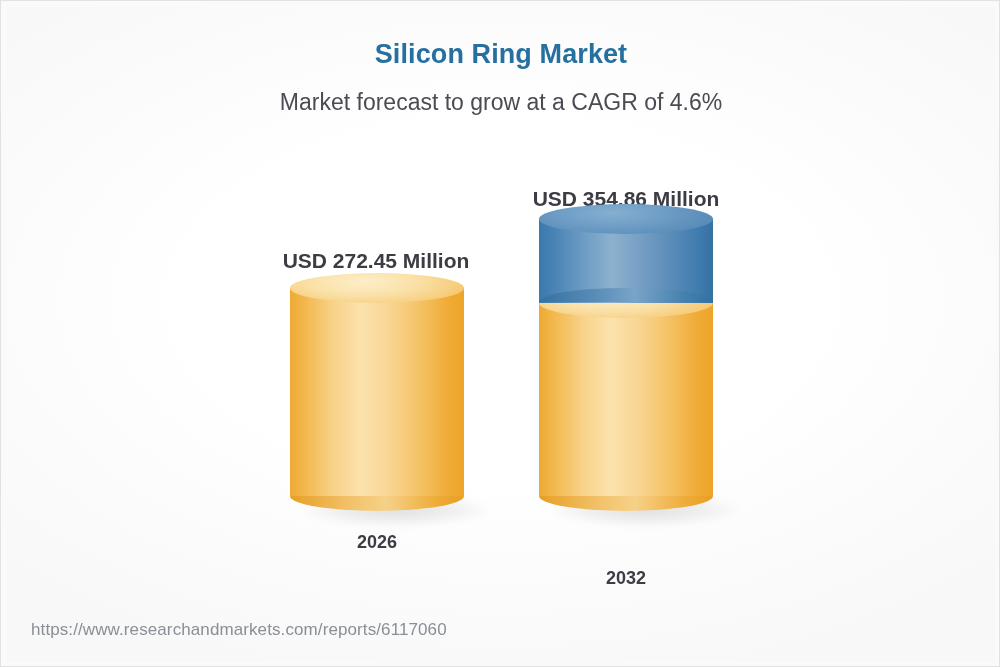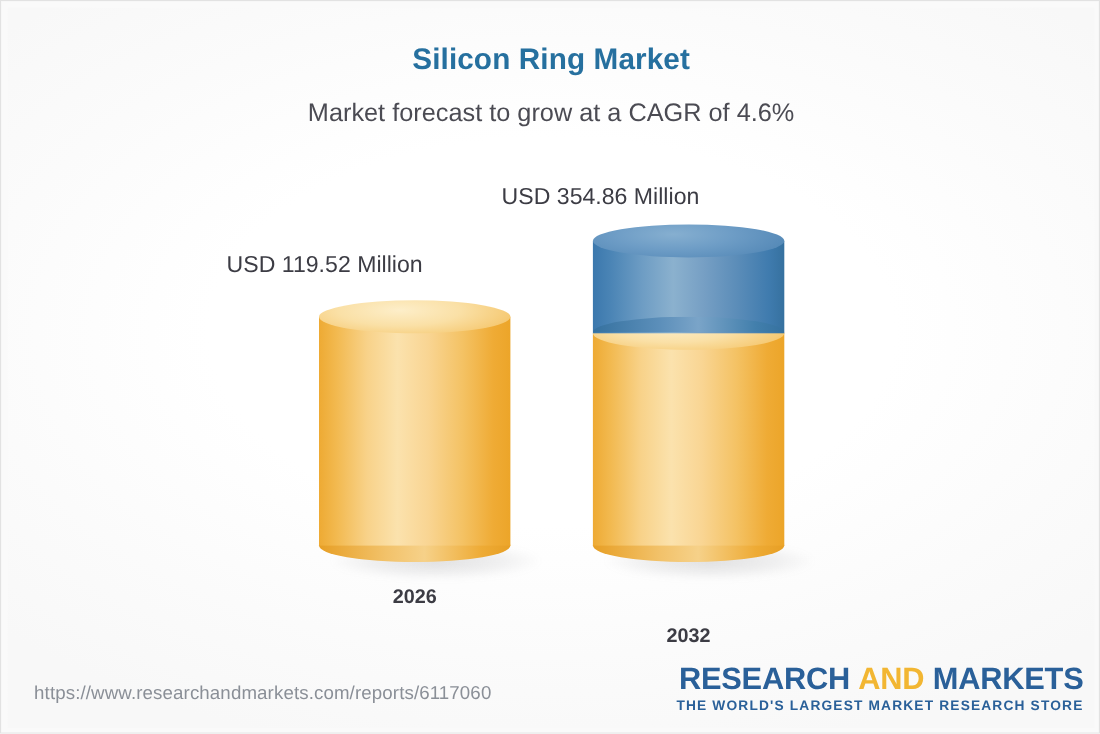--- a/index.html
+++ b/index.html
@@ -55,24 +55,26 @@
     position: absolute;
     left: 0; top: 0;
     width: 1000px; height: 667px;
   }
 
   .bar-group { position: absolute; }
 
   .value-label {
     position: absolute;
     width: 340px;
+    text-align: center;
     font-size: 21px;
-    font-weight: normal;
+    font-weight: bold;
     color: #3c3c44;
     white-space: nowrap;
+    margin-top: 20px;
   }
 
   .cat-label {
     position: absolute;
     width: 340px;
     text-align: center;
     font-size: 18px;
     font-weight: bold;
     color: #3c3c44;
   }
@@ -187,21 +189,21 @@
   <div id="canvas-bg"></div>
 
   <div id="title">Silicon Ring Market</div>
 
   <div id="subtitle">Market forecast to grow at a CAGR of 4.6%</div>
 
   <div id="plot">
 
     <div class="bar-group">
 
-      <div class="value-label" style="left:205px; top:228px;">USD 119.52 Million</div>
+      <div class="value-label" style="left:205px; top:228px;">USD 272.45 Million</div>
 
       <div class="bar-shadow" style="left:300px; top:492px; width:190px; height:34px;"></div>
 
       <div class="cyl" style="left:289px; top:272px; width:174px; height:238px;">
 
         <div class="cyl-cap gold-bottom" style="top:208px; height:30px;"></div>
 
         <div class="cyl-body gold-body" style="top:15px; height:208px;"></div>
 
         <div class="cyl-cap gold-cap" style="top:0px; height:30px;"></div>
@@ -232,18 +234,14 @@
         <div class="cyl-cap blue-cap" style="top:0px; height:30px;"></div>
       </div>
 
       <div class="cat-label" style="left:455px; top:531px;margin-top:36px;">2032</div>
     </div>
 
   </div>
 
   <div id="source-url">https://www.researchandmarkets.com/reports/6117060</div>
 
-  <div id="logo">
-    <div id="logo-main"><span>RESEARCH</span><span>&nbsp;</span><span class="accent">AND</span><span>&nbsp;</span><span>MARKETS</span></div>
-    <div id="logo-tag">THE WORLD'S LARGEST MARKET RESEARCH STORE</div>
-  </div>
 
 </div>
 
 </body></html>

